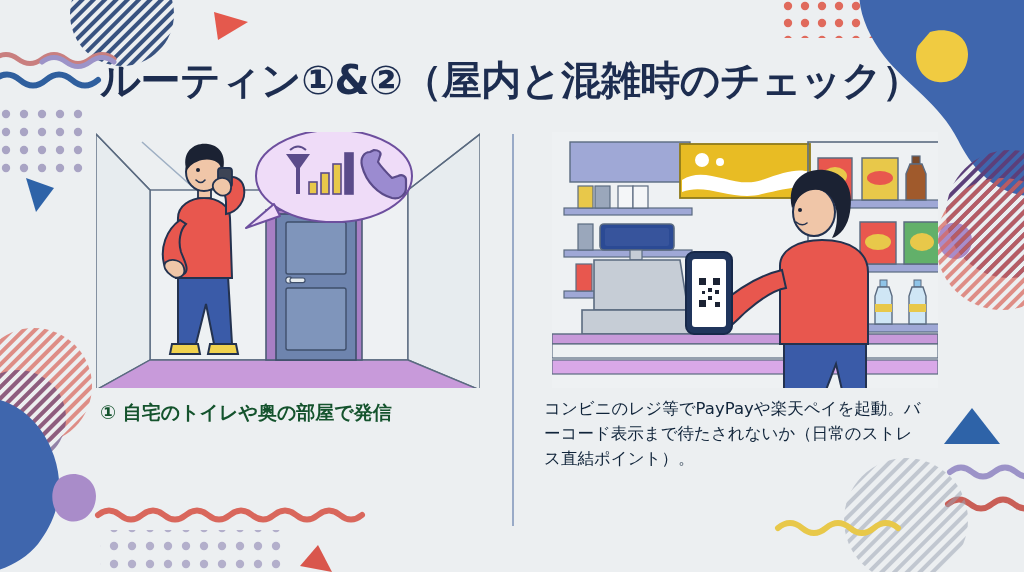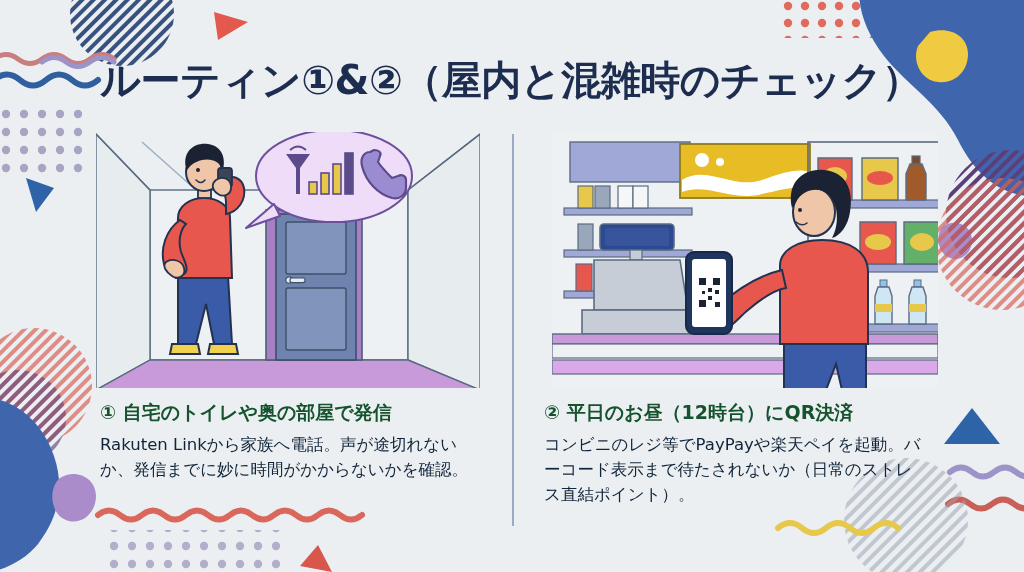--- a/index.html
+++ b/index.html
@@ -253,21 +253,20 @@
 
           <g>
             <path d="M292,24 C286,24 282,30 284,38 C288,54 300,66 314,70 C322,72 328,66 328,60 L328,52
                      C328,48 324,46 320,48 L314,50 C308,44 304,40 300,34 L302,28 C304,24 300,22 296,22 Z" fill="#9b8bd0" stroke="#5b4b8a" stroke-width="2.2" stroke-linejoin="round"></path>
           </g>
         </g>
       </svg>
     </div>
 
     <div class="cap-head">① 自宅のトイレや奥の部屋で発信</div>
-    <div class="cap-body">Rakuten Linkから家族へ電話。声が途切れないか、発信までに妙に時間がかからないかを確認。</div>
   </section>
 
   <section class="panel" id="panel-right">
 
     <div class="illus-wrap">
       <svg viewBox="0 0 420 262" width="420" height="262">
         <defs>
           <clipPath id="storeClip">
               <rect x="22" y="4" width="386" height="256"></rect>
             </clipPath>
@@ -364,17 +363,16 @@
             <rect x="178" y="160" width="4" height="4" fill="#1b2233"></rect>
             <rect x="185" y="162" width="4" height="4" fill="#1b2233"></rect>
             <rect x="178" y="168" width="4" height="4" fill="#1b2233"></rect>
             <rect x="185" y="174" width="5" height="5" fill="#1b2233"></rect>
             <rect x="172" y="163" width="3" height="3" fill="#1b2233"></rect>
           </g>
         </g>
       </svg>
     </div>
 
-    <div class="cap-head">② 平日のお昼（12時台）にQR決済</div>
     <div class="cap-body">コンビニのレジ等でPayPayや楽天ペイを起動。バーコード表示まで待たされないか（日常のストレス直結ポイント）。</div>
   </section>
 
 </div>
 
 </body></html>

